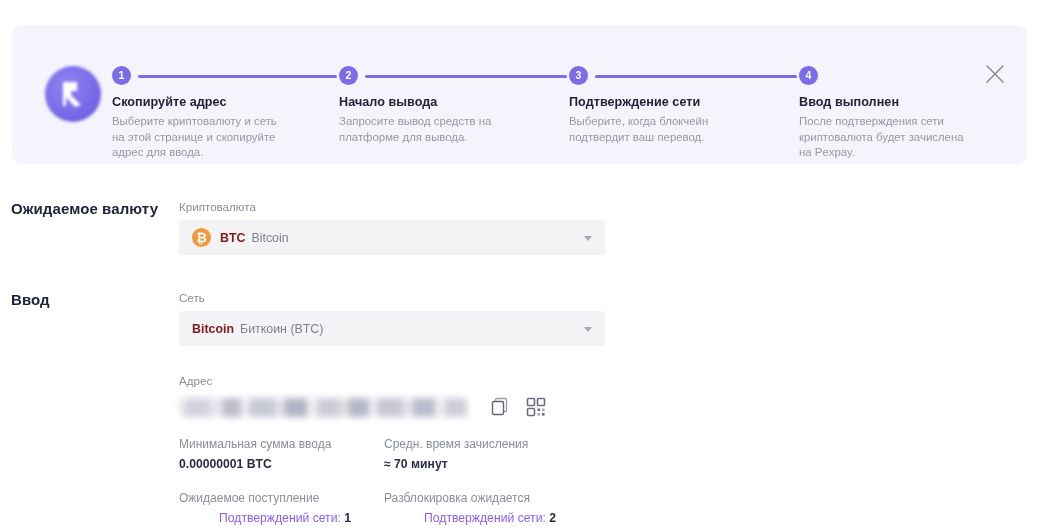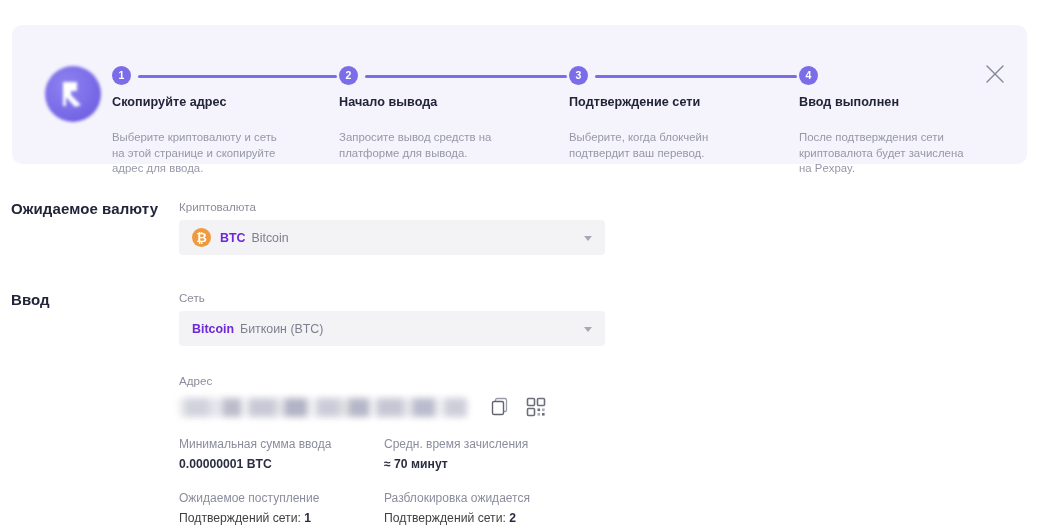--- a/index.html
+++ b/index.html
@@ -86,21 +86,21 @@
   }
   .step-title {
     margin-top: 8px;
     font-size: 12.6px;
     font-weight: bold;
     color: #22243a;
     line-height: 16px;
     letter-spacing: 0.05px;
   }
   .step-desc {
-    margin-top: 20px;
+    margin-top: 4px;
     font-size: 11.4px;
     color: #9698a8;
     line-height: 15.5px;
     width: 170px;
   }
   .close-btn {
     position: absolute;
     right: 21px;
     top: 38px;
     width: 22px;
@@ -151,21 +151,21 @@
     font-size: 13px;
     font-weight: bold;
     text-align: center;
     line-height: 19px;
     margin-right: 9px;
     flex: 0 0 auto;
   }
   .sel-strong {
     font-size: 12.4px;
     font-weight: bold;
-    color: #6d28d9;
+    color: #7f1d1d;
     margin-right: 6px;
   }
   .sel-weak {
     font-size: 12.4px;
     color: #7e8090;
   }
   .caret {
     position: absolute;
     right: 13px;
     top: 50%;
@@ -227,21 +227,22 @@
     margin-bottom: 5px;
   }
   .info-value {
     font-size: 12.2px;
     font-weight: bold;
     color: #2b2d42;
     line-height: 15px;
   }
   .info-value .lead {
     font-weight: normal;
-    color: #404040;
+    color: #8b5cf6;
+    margin-left: 40px;
   }
 </style>
 </head>
 <body>
 
 <div class="banner">
 
   <div class="banner-logo">
     <svg class="mark" viewBox="0 0 28 30" xmlns="http://www.w3.org/2000/svg" aria-hidden="true">
       <path d="M4 4 L18 4 L18 13 L12 13 L12 17 L22 27 L16 29 L7 19 L7 28 L4 28 Z" fill="#ffffff"></path>

